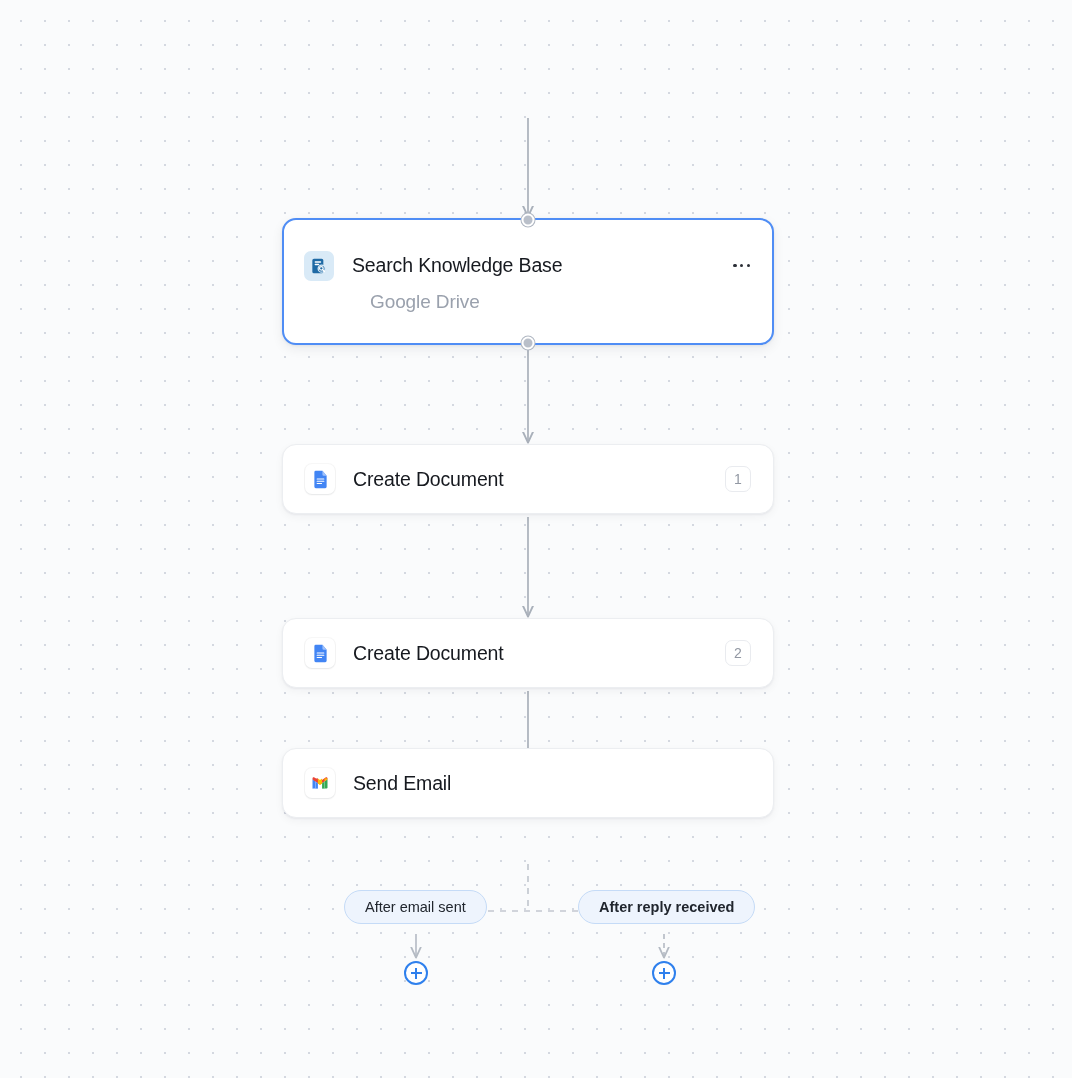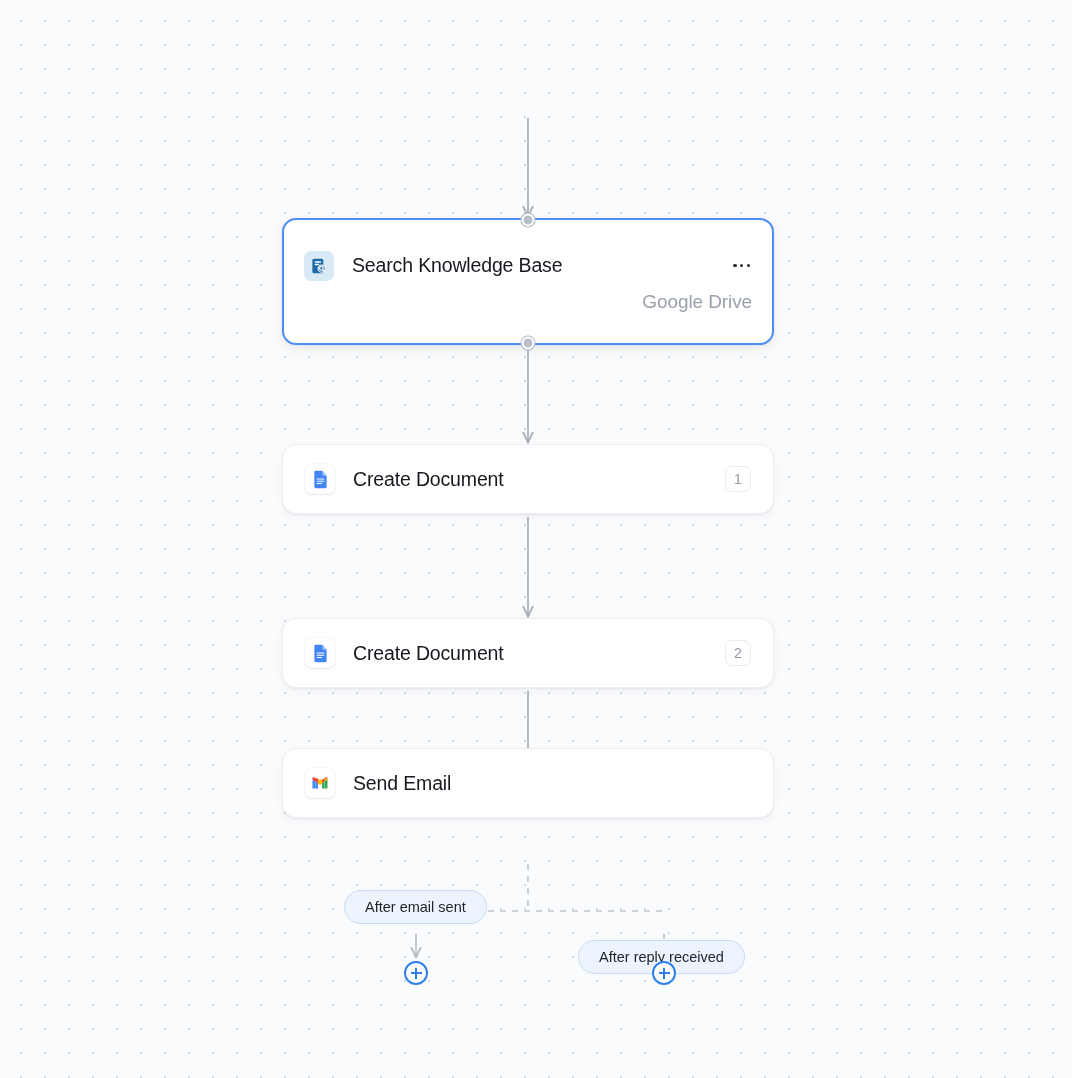--- a/index.html
+++ b/index.html
@@ -209,21 +209,21 @@
 
     <line x1="528" y1="864" x2="528" y2="911" stroke="#c3c8d0" stroke-width="1.7" stroke-dasharray="6 6"></line>
 
     <line x1="416" y1="911" x2="664" y2="911" stroke="#c3c8d0" stroke-width="1.7" stroke-dasharray="6 6"></line>
 
     <line x1="416" y1="934" x2="416" y2="957" stroke="#b4bac3" stroke-width="1.6" marker-end="url(#arrow-dash)"></line>
     <line x1="664" y1="934" x2="664" y2="957" stroke="#b4bac3" stroke-width="1.6" stroke-dasharray="5 4" marker-end="url(#arrow-dash)"></line>
   </svg>
 
 
-  <div class="node selected" style="top:218px; height:127px;align-items:flex-end;">
+  <div class="node selected" style="top:218px; height:127px;">
     <span class="handle top"></span>
 
     <div class="node-row">
       <span class="node-icon kb">
         <svg width="20" height="20" viewBox="0 0 24 24" xmlns="http://www.w3.org/2000/svg">
           <path d="M6 3.2h9.2a2 2 0 0 1 2 2v13.6a2 2 0 0 1-2 2H6a2 2 0 0 1-2-2V5.2a2 2 0 0 1 2-2z" fill="#1f6aa5"></path>
           <path d="M7.6 7.1h6.2M7.6 10.1h3.9" stroke="#ffffff" stroke-width="1.7" stroke-linecap="round"></path>
           <circle cx="15.2" cy="15.2" r="4.2" fill="#1f6aa5" stroke="#d9eaf7" stroke-width="1.6"></circle>
           <circle cx="14.8" cy="14.8" r="2.2" fill="none" stroke="#ffffff" stroke-width="1.5"></circle>
           <path d="M16.5 16.6l2 2" stroke="#ffffff" stroke-width="1.6" stroke-linecap="round"></path>
@@ -294,21 +294,21 @@
       </span>
       <span class="node-title">Send Email</span>
       <span class="node-spacer"></span>
     </div>
   </div>
 
   <div class="pill" style="left:344px; top:890px;">
     <span>After email sent</span>
   </div>
 
-  <div class="pill" style="left:578px; top:940px;">
+  <div class="pill" style="left:578px; top:890px;font-weight:bold;">
     <span>After reply received</span>
   </div>
 
   <div class="add-btn" style="left:416px; top:973px;"></div>
 
   <div class="add-btn" style="left:664px; top:973px;"></div>
 
 </div>
 
 </body></html>

